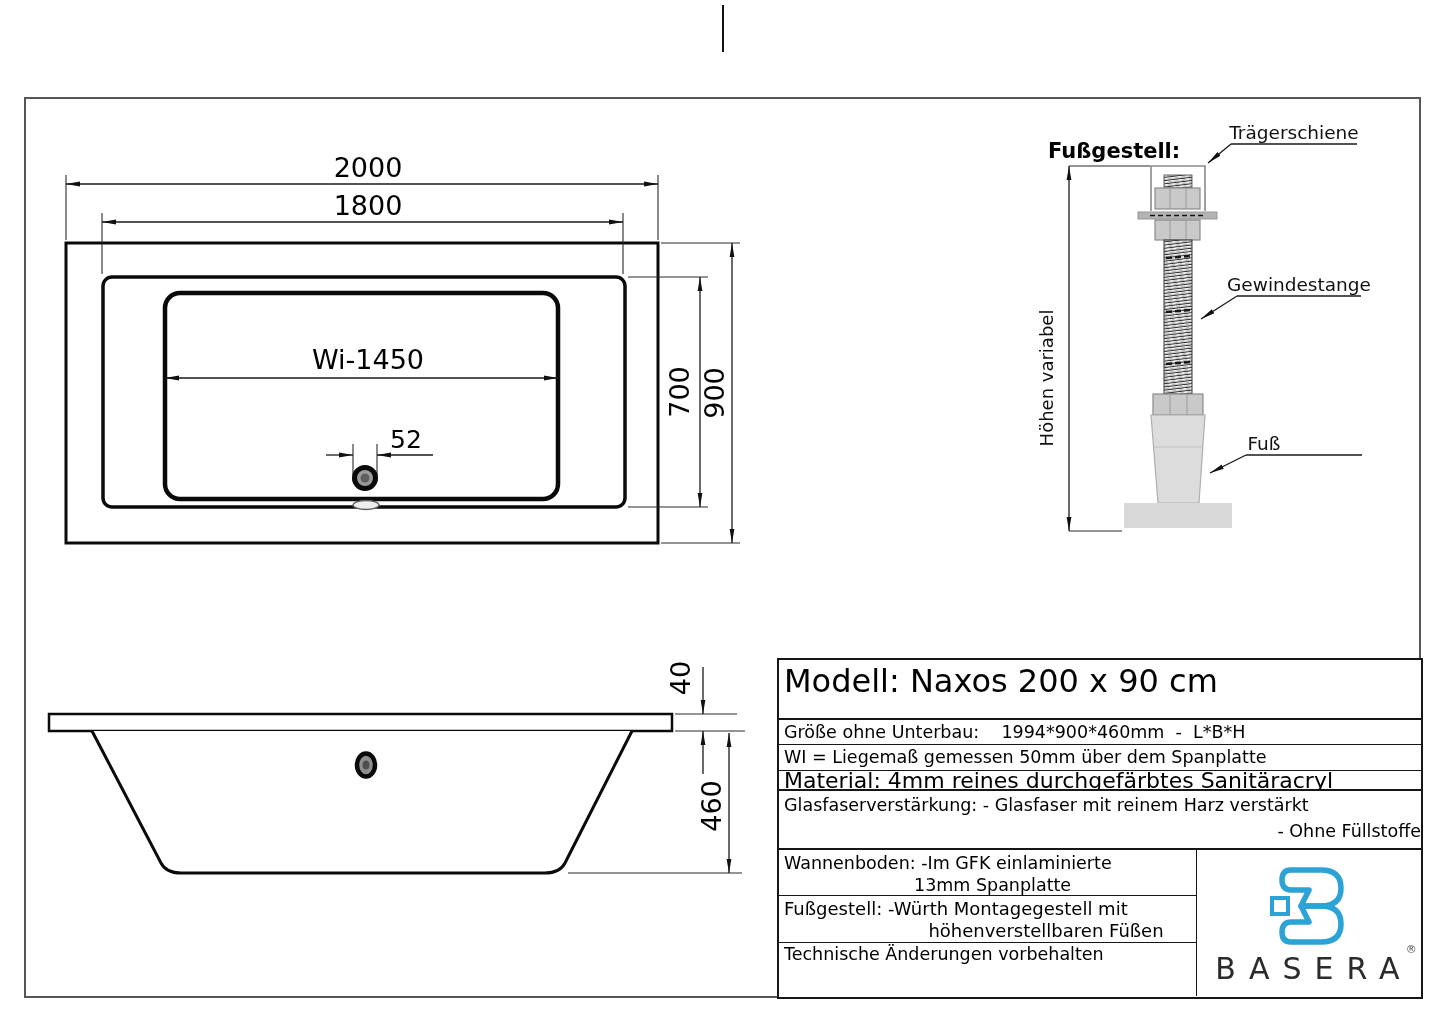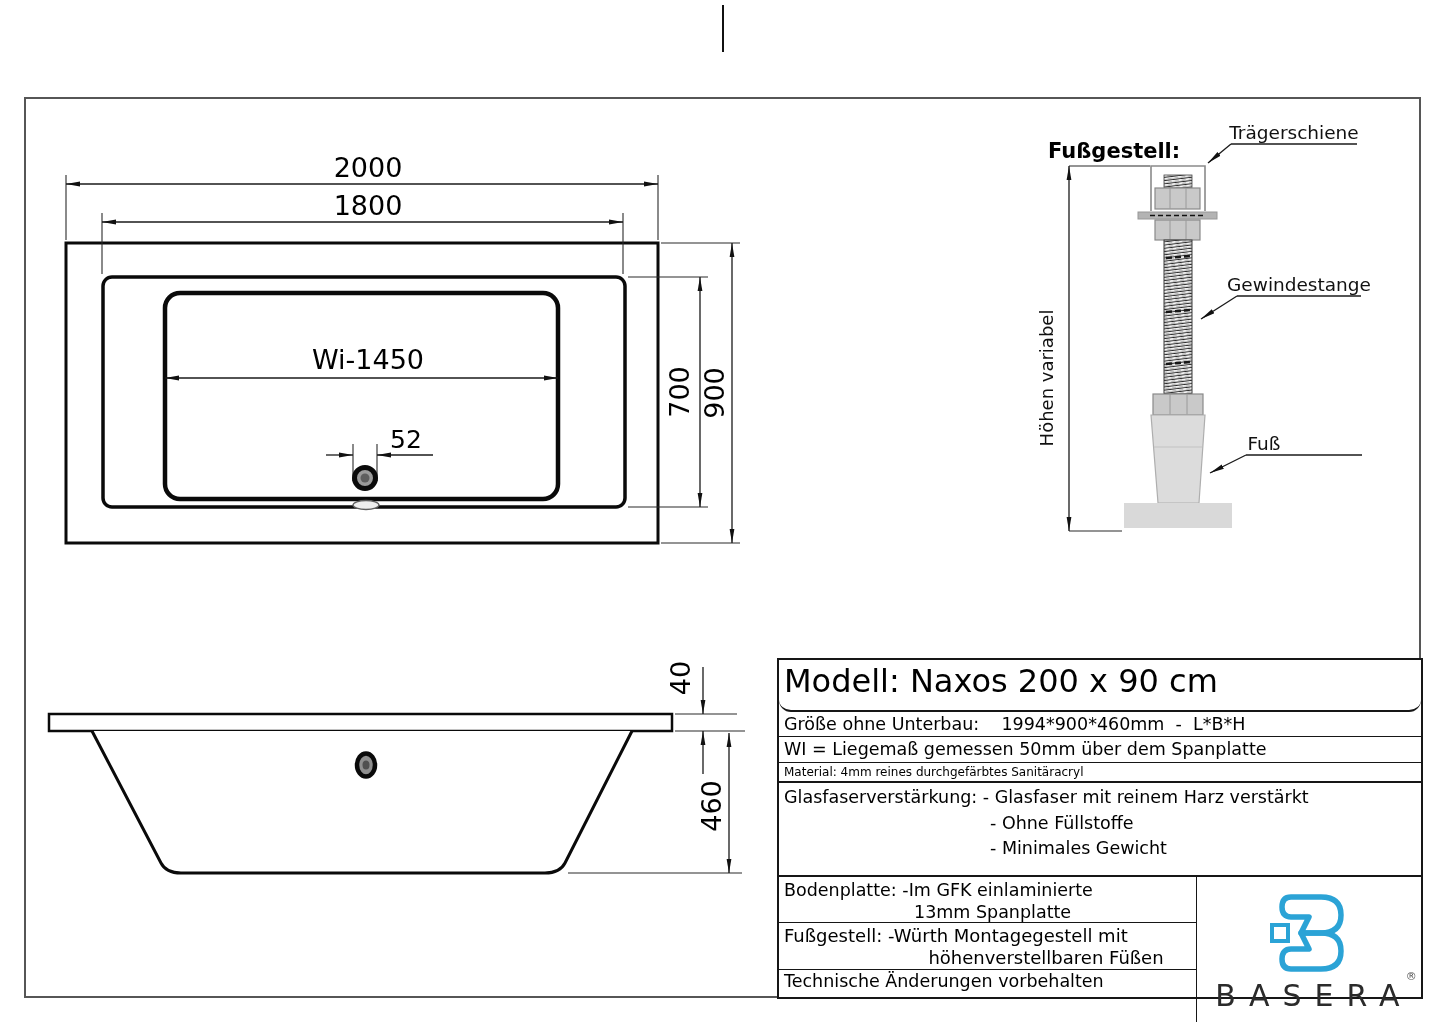--- a/index.html
+++ b/index.html
@@ -22,26 +22,26 @@
   .dimtxt-s{font:25px "DejaVu Sans",sans-serif;fill:#000;text-anchor:middle;}
   .lbl{font:18.5px "DejaVu Sans",sans-serif;fill:#111;text-anchor:middle;}
   .lblb{font:bold 21px "DejaVu Sans",sans-serif;fill:#000;}
   .rot{font:18px "DejaVu Sans",sans-serif;fill:#111;text-anchor:middle;}
   .steel{fill:#c9c9c9;stroke:#8a8a8a;stroke-width:1.2px;}
   .facet{stroke:#9a9a9a;stroke-width:1px;}
   
   #tb{left:777px;top:658px;width:646px;height:341px;background:#fff;
       border:2px solid #161616;box-sizing:border-box;line-height:1;}
   .tbrow{box-sizing:border-box;padding-left:5px;overflow:hidden;}
-  .r-model{height:52px;border-bottom:2px solid #161616;font-size:32px;line-height:43px;white-space:pre;border-radius:12px;}
+  .r-model{height:60px;border-bottom:2px solid #161616;font-size:32px;line-height:43px;white-space:pre;}
   .r-size{height:25px;border-bottom:1.5px solid #161616;font-size:17.5px;line-height:24px;white-space:pre;}
   .r-wi{height:26px;border-bottom:1.5px solid #161616;font-size:17.5px;line-height:25px;white-space:pre;}
-  .r-mat{height:20px;border-bottom:2px solid #161616;font-size:12px;line-height:19px;white-space:pre;}
-  .r-glass{height:94px;border-bottom:2px solid #161616;font-size:17.5px;line-height:25.5px;padding-top:2px;}
-  .ind206{padding-left:206px;}
+  .r-mat{height:20px;border-bottom:2px solid #161616;font-size:22px;line-height:19px;white-space:pre;}
+  .r-glass{height:59px;border-bottom:2px solid #161616;font-size:17.5px;line-height:25.5px;padding-top:2px;}
+  .ind206{padding-left:206px;text-align:right;}
   #tbBottom{display:flex;height:146px;}
   #tbLeft{width:418px;border-right:1.5px solid #161616;box-sizing:border-box;}
   .c-boden{height:46px;border-bottom:1.5px solid #161616;font-size:17.5px;line-height:22px;padding-top:2px;}
   .c-fuss{height:47px;border-bottom:1.5px solid #161616;font-size:18px;line-height:22px;padding-top:2px;}
   .c-datum{height:27px;border-bottom:1.5px solid #161616;font-size:17.5px;line-height:26px;position:relative;}
   .c-note{height:24px;font-size:17.5px;line-height:23px;}
   .ind130{padding-left:130px;}
   .ind112{padding-left:112px;text-align:center;}
   .datum-val{position:absolute;left:108px;top:0;line-height:26px;}
   #tbLogo{flex:1;display:flex;flex-direction:column;align-items:center;justify-content:center;gap:5px;}
@@ -213,21 +213,21 @@
   <div class="tbrow r-wi">WI = Liegemaß gemessen 50mm über dem Spanplatte</div>
   <div class="tbrow r-mat">Material: 4mm reines durchgefärbtes Sanitäracryl</div>
   <div class="tbrow r-glass">
     <div>Glasfaserverstärkung: - Glasfaser mit reinem Harz verstärkt</div>
     <div class="ind206">- Ohne Füllstoffe</div>
     <div class="ind206">- Minimales Gewicht</div>
   </div>
   <div id="tbBottom">
     <div id="tbLeft">
       <div class="tbrow c-boden">
-        <div>Bodenplatte: -Im GFK einlaminierte</div>
+        <div>Wannenboden: -Im GFK einlaminierte</div>
         <div class="ind130">13mm Spanplatte</div>
       </div>
       <div class="tbrow c-fuss">
         <div>Fußgestell: -Würth Montagegestell mit</div>
         <div class="ind112">höhenverstellbaren Füßen</div>
       </div>
       <div class="tbrow c-note">Technische Änderungen vorbehalten</div>
     </div>
     <div id="tbLogo">
       <svg width="80" height="86" viewBox="0 0 80 86">

